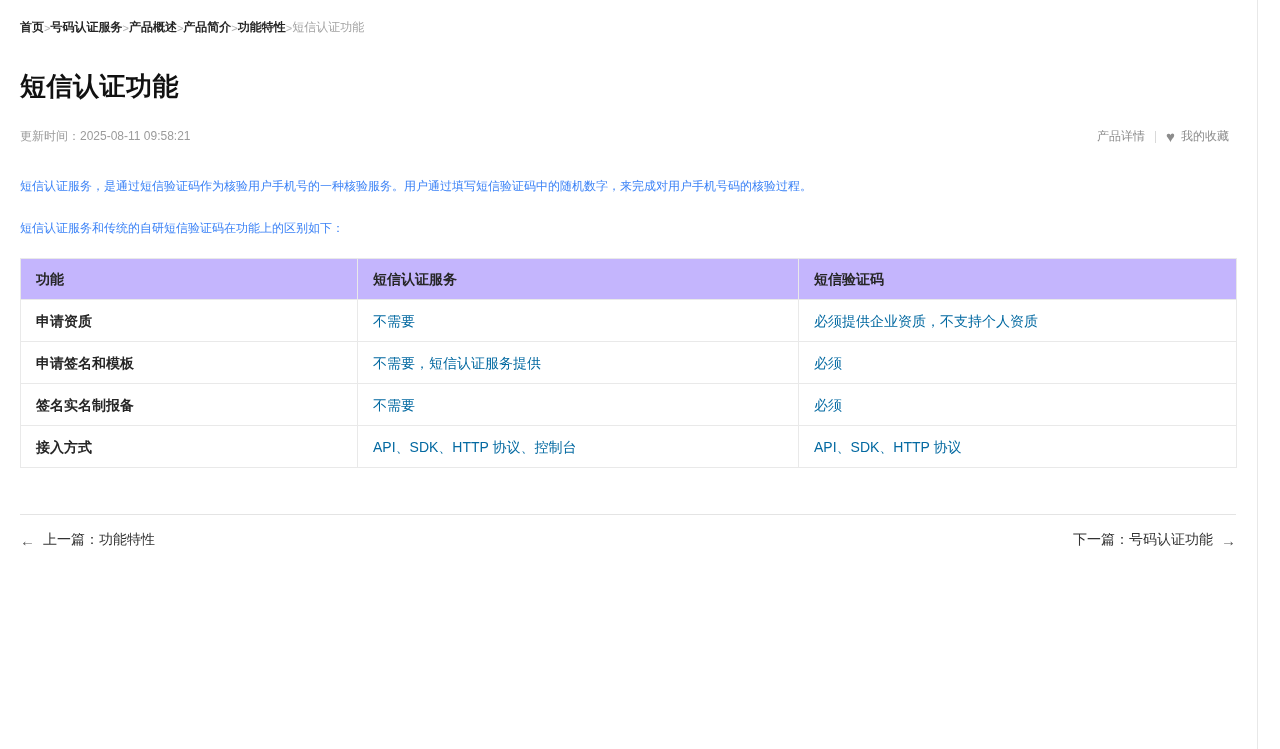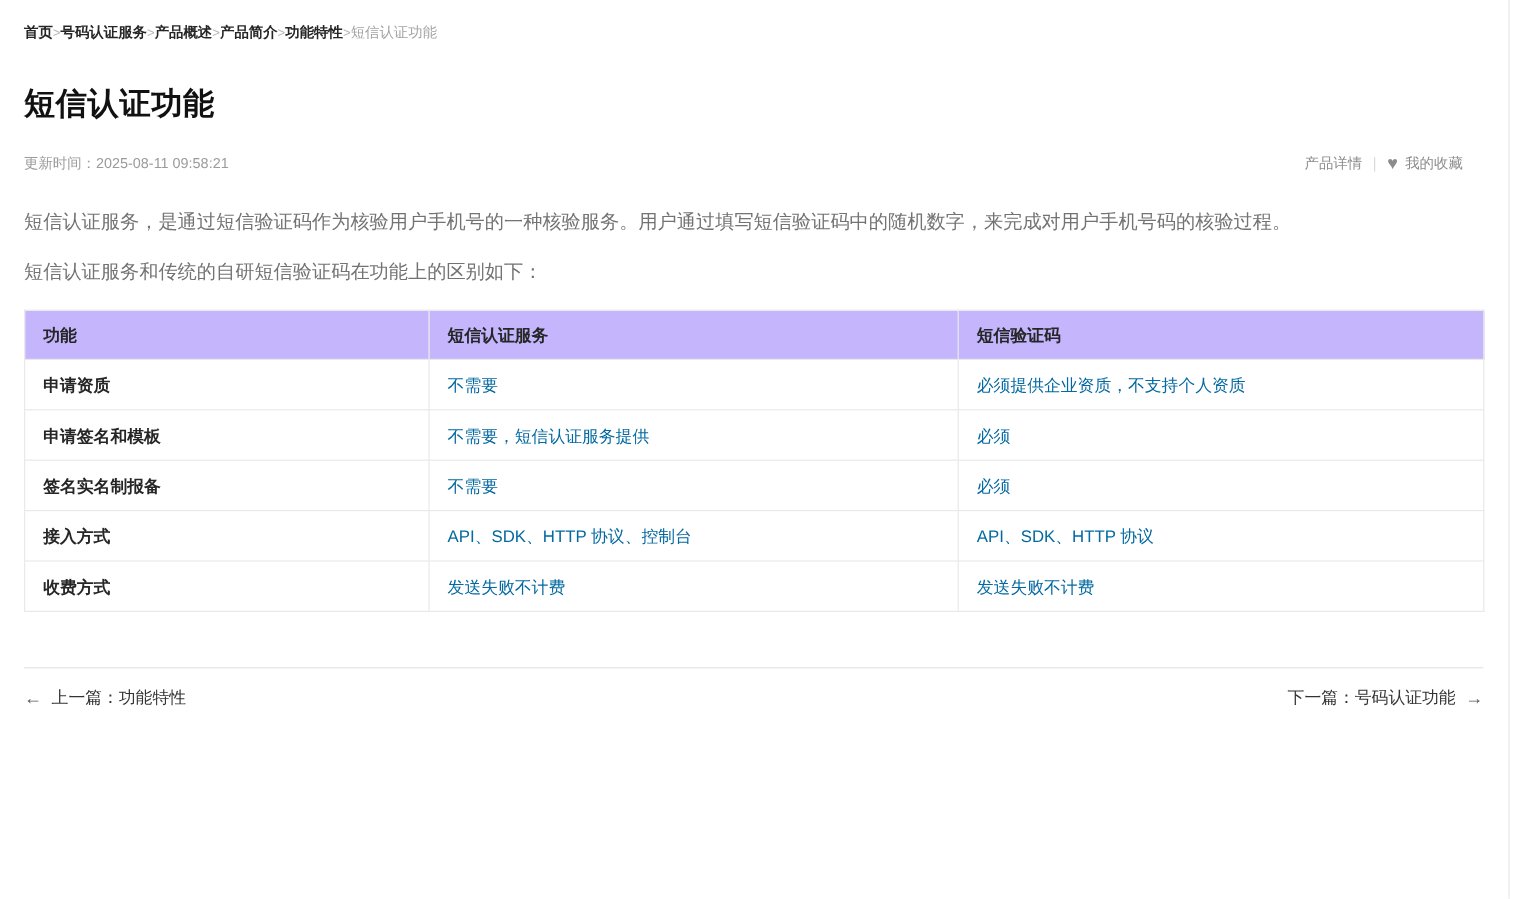--- a/index.html
+++ b/index.html
@@ -37,28 +37,28 @@
     font-size: 26px; font-weight: 700; color: #111111;
     letter-spacing: 0.5px;
   }
 
   
   .meta-row {
     margin-top: 24px;
     display: flex; justify-content: space-between; align-items: center;
     font-size: 12px; color: #9b9b9b; gap: 48px;
   }
-  .meta-right { display: flex; align-items: center; gap: 10px; margin-right: 18px; }
+  .meta-right { display: flex; align-items: center; gap: 10px; margin-right: 8px; }
   .meta-link { color: #8c8c8c; text-decoration: none; cursor: pointer; }
   .meta-sep { width: 1px; height: 12px; background: #d9d9d9; display: inline-block; }
   .fav { display: flex; align-items: center; gap: 6px; color: #8c8c8c; cursor: pointer; }
   .heart { font-size: 15px; color: #8c8c8c; line-height: 1; }
 
   
-  .para { font-size: 16px; line-height: 20px; color: #737373; }
+  .para { font-size: 12px; line-height: 20px; color: #3b82f6; }
   .para-1 { margin-top: 31px; }
   .para-2 { margin-top: 22px; }
 
   
   table.cmp {
     margin-top: 20px;
     width: 1216px;
     border-collapse: collapse;
     table-layout: fixed;
     font-size: 14px;
@@ -158,25 +158,20 @@
         <tr>
           <td class="feat">签名实名制报备</td>
           <td>不需要</td>
           <td>必须</td>
         </tr>
         <tr>
           <td class="feat">接入方式</td>
           <td>API、SDK、HTTP 协议、控制台</td>
           <td>API、SDK、HTTP 协议</td>
         </tr>
-        <tr>
-          <td class="feat">收费方式</td>
-          <td>发送失败不计费</td>
-          <td>发送失败不计费</td>
-        </tr>
       </tbody>
     </table>
 
     <div class="divider"></div>
     <div class="pager">
       <a>
         <span class="arrow">←</span>
         <span>上一篇：功能特性</span>
       </a>
       <a>

